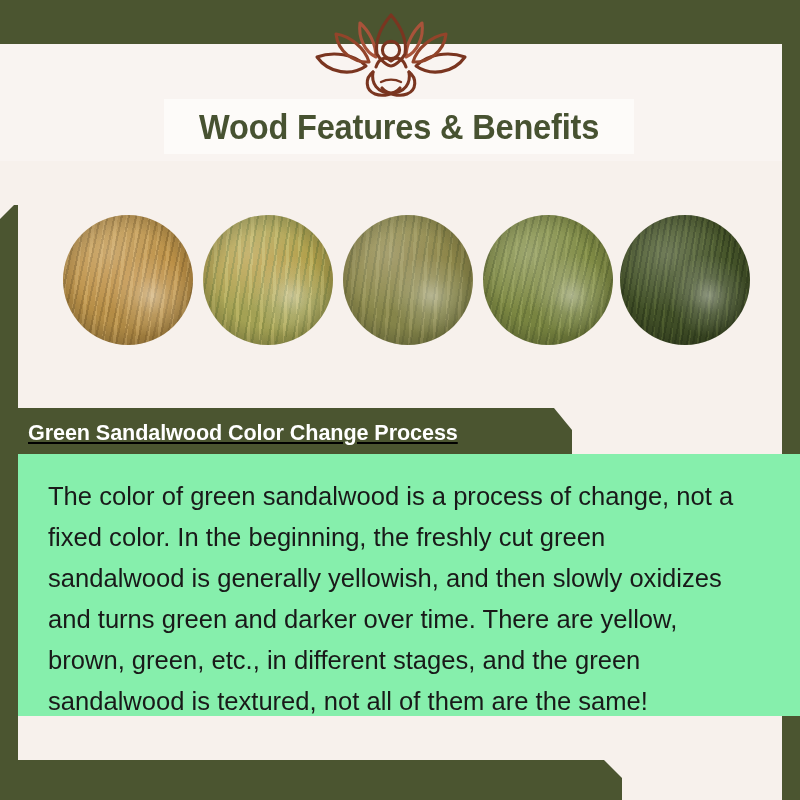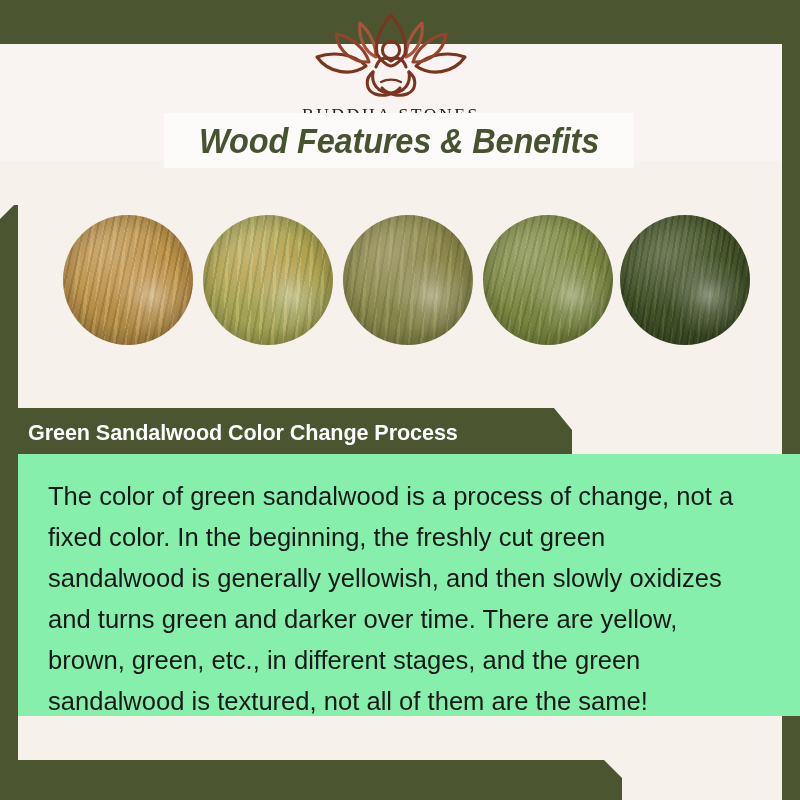--- a/index.html
+++ b/index.html
@@ -23,40 +23,40 @@
   .page-top-inner{position:absolute;left:0;top:0;width:782px;height:161px;background:#f9f4f1;}
 
   
   .logo{position:absolute;left:0;top:10px;width:782px;display:flex;flex-direction:column;
     align-items:center;justify-content:flex-start;}
   .logo-mark{width:176px;height:92px;display:block;}
   .logo-word{margin-top:2px;font-family:"Liberation Serif", serif;font-size:17.5px;
     letter-spacing:2.6px;color:#2b211d;font-weight:400;white-space:nowrap;}
 
   
-  .title-banner{position:absolute;left:164px;top:113px;width:470px;height:55px;
-    background:#fdfbf9;display:flex;align-items:center;justify-content:center;font-style:italic;}
+  .title-banner{position:absolute;left:164px;top:99px;width:470px;height:55px;
+    background:#fdfbf9;display:flex;align-items:center;justify-content:center;}
   .title-text{font-size:35px;font-weight:700;color:#475231;letter-spacing:-0.2px;
     transform:scaleX(0.93);transform-origin:center;white-space:nowrap;}
 
   
   .bead-row{position:absolute;left:18px;top:205px;width:764px;height:205px;}
   .bead{position:absolute;top:10px;width:130px;height:130px;border-radius:50%;}
   .b1{left:45px;}.b2{left:185px;}.b3{left:325px;}.b4{left:465px;}.b5{left:602px;}
   .bead .sphere{position:absolute;inset:0;border-radius:50%;overflow:hidden;}
   .bead .grain{position:absolute;inset:-18%;border-radius:50%;}
   .bead .shade{position:absolute;inset:0;border-radius:50%;
     background:radial-gradient(circle at 68% 62%, rgba(255,255,255,.40) 0%, rgba(255,255,255,.14) 16%, rgba(255,255,255,0) 34%),
                radial-gradient(circle at 36% 30%, rgba(255,255,255,.22) 0%, rgba(255,255,255,0) 48%),
                radial-gradient(circle at 50% 50%, rgba(0,0,0,0) 52%, rgba(0,0,0,.26) 86%, rgba(0,0,0,.42) 100%);}
 
   
   .sec-banner{position:absolute;left:0;top:408px;width:572px;height:50px;background:#4b5530;
     clip-path:polygon(0 0,554px 0,572px 22px,572px 50px,0 50px);
-    display:flex;align-items:center;}
+    display:flex;align-items:center;text-decoration:underline;}
   .sec-banner-text{margin-left:28px;font-size:22.5px;font-weight:700;color:#ffffff;
     letter-spacing:-0.1px;transform:scaleX(0.96);transform-origin:left center;white-space:nowrap;}
 
   
   .text-panel{position:absolute;left:18px;top:454px;width:782px;height:262px;background:#86efac;}
   .body-copy{position:absolute;left:30px;top:22px;width:724px;
     font-size:26.5px;line-height:41px;color:#191919;font-weight:500;
     transform:scaleX(0.965);transform-origin:left top;}
 </style>
 </head>

